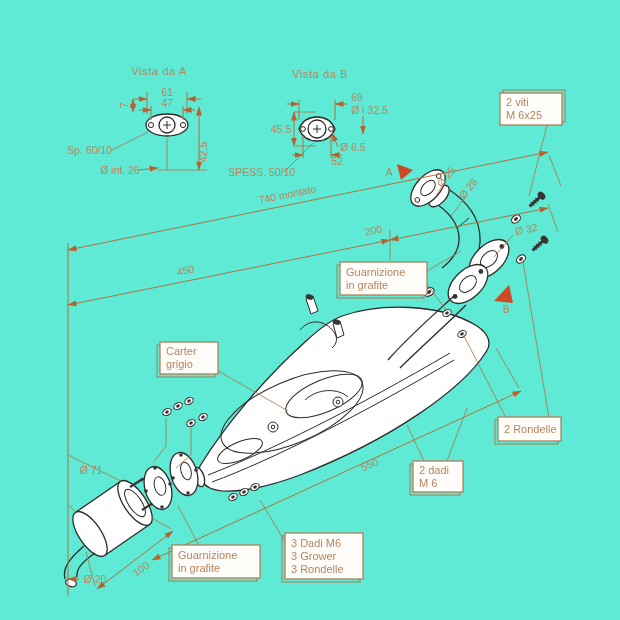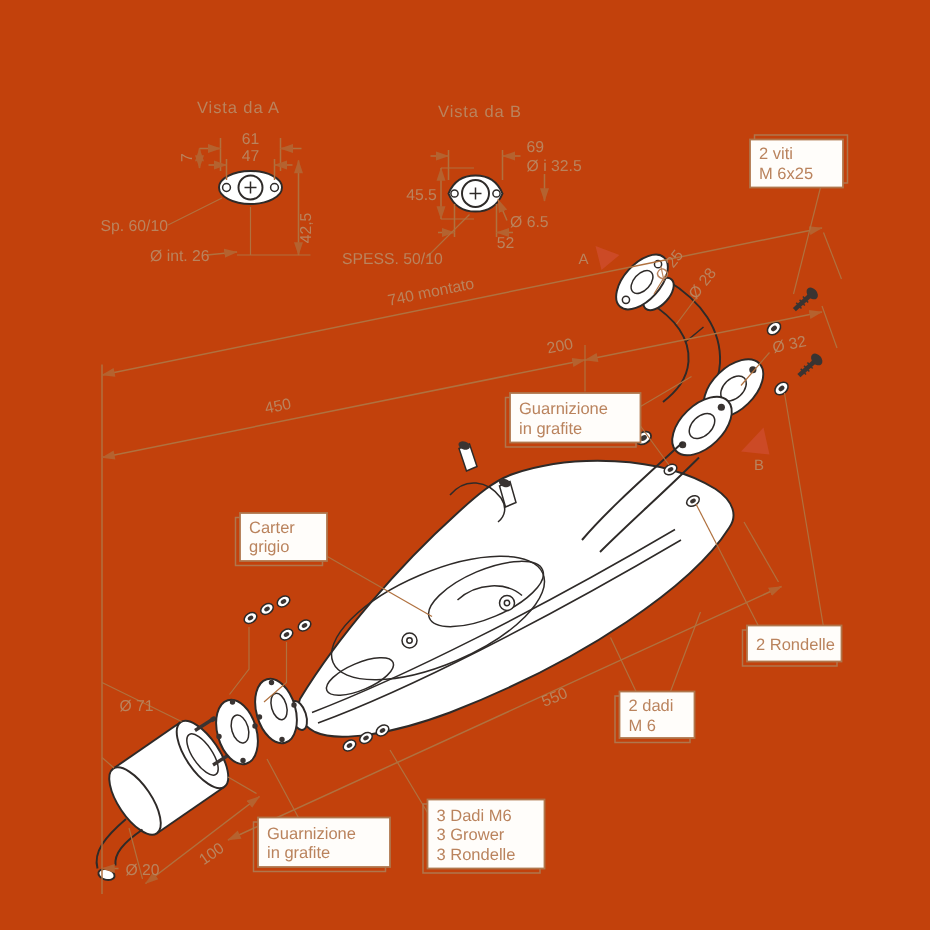--- a/index.html
+++ b/index.html
@@ -1,16 +1,16 @@
 <!DOCTYPE html>
 <html><head>
 <meta charset="utf-8">
 <style>
   html,body{margin:0;padding:0;background:#ffffff;}
-  .stage{width:620px;height:620px;background:#c2410c;position:relative;overflow:hidden;
+  .stage{width:620px;height:620px;background:#5eead4;position:relative;overflow:hidden;
          font-family:"Liberation Sans",sans-serif;}
   svg{display:block;}
   text{font-family:"Liberation Sans",sans-serif;}
   .dim{fill:#ba835d;font-size:10.5px;}
   .ttl{fill:#ba835d;font-size:11px;letter-spacing:0.6px;}
   .boxt{fill:#ba835d;font-size:11px;}
   .mark{fill:#ba835d;font-size:10px;}
   .ol{stroke:#b0713f;stroke-width:1;fill:none;}
   .olt{stroke:#b0713f;stroke-width:0.8;fill:none;}
   .bk{stroke:#2e2a28;stroke-width:1.3;fill:none;}

